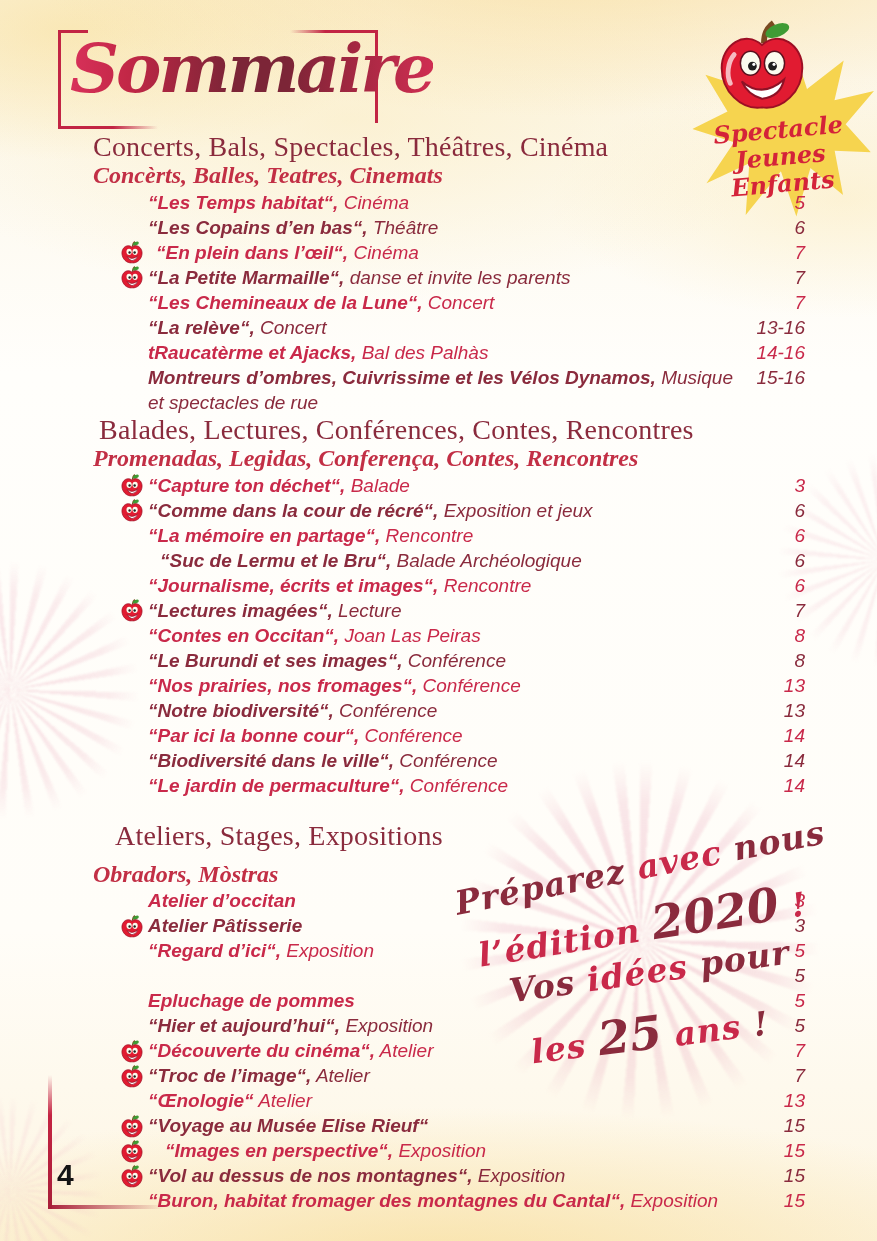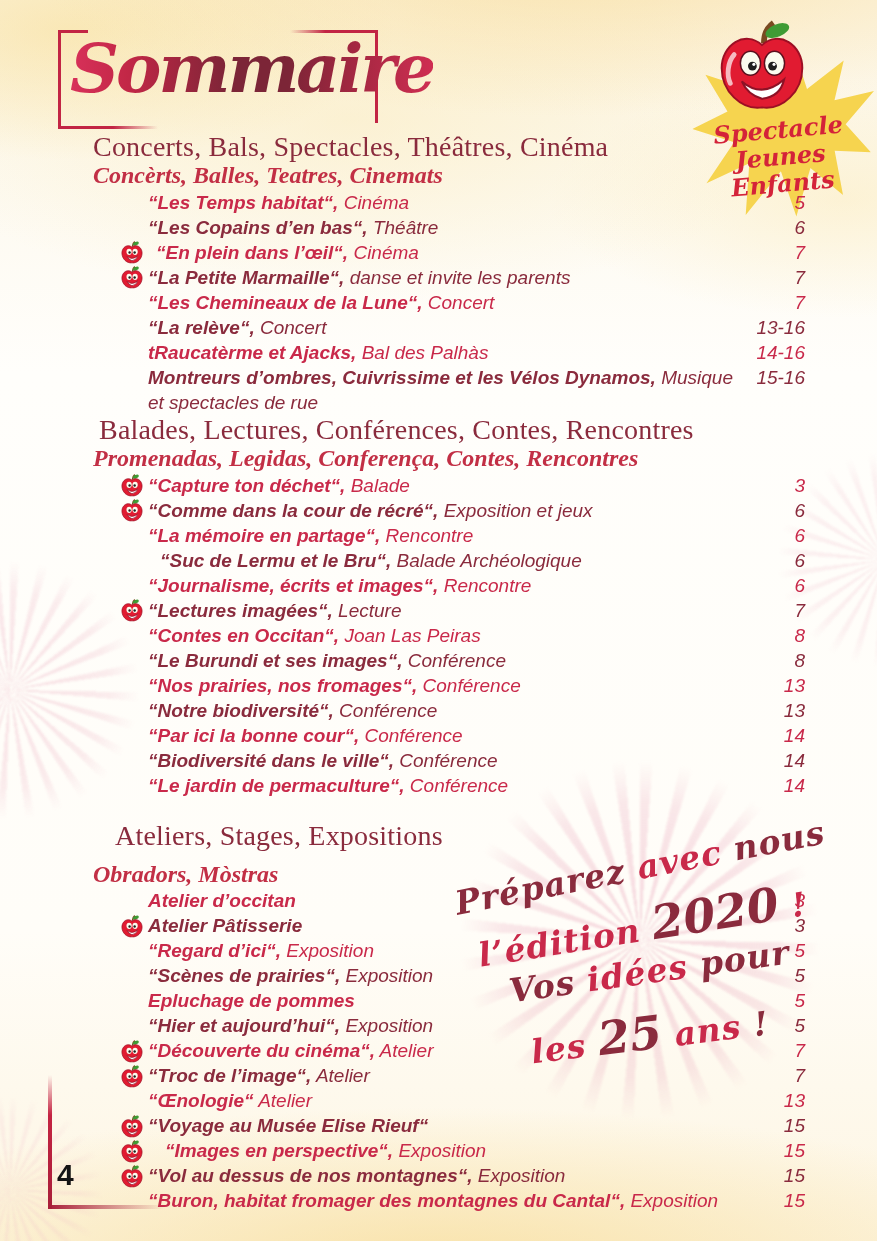--- a/index.html
+++ b/index.html
@@ -340,21 +340,20 @@
           <span class="txt"><b>Atelier Pâtisserie</b></span>
           <span class="num">3</span>
         </li>
         <li class="row" style="color: rgb(201, 41, 74);">
           <span class="ic"></span>
           <span class="txt"><b>“Regard d’ici“,</b><span> Exposition</span></span>
           <span class="num">5</span>
         </li>
         <li class="row" style="color: rgb(138, 43, 61);">
           <span class="ic"></span>
-          <span class="txt"><b>“Scènes de prairies“,</b><span> Exposition</span></span>
           <span class="num">5</span>
         </li>
         <li class="row" style="color: rgb(201, 41, 74);">
           <span class="ic"></span>
           <span class="txt"><b>Epluchage de pommes</b></span>
           <span class="num">5</span>
         </li>
         <li class="row" style="color: rgb(138, 43, 61);">
           <span class="ic"></span>
           <span class="txt"><b>“Hier et aujourd’hui“,</b><span> Exposition</span></span>

